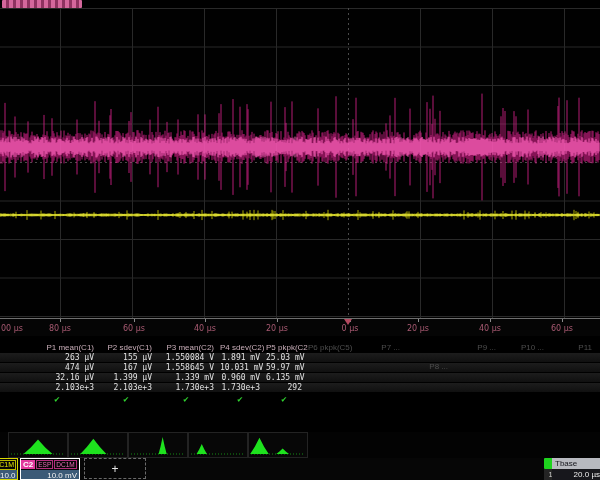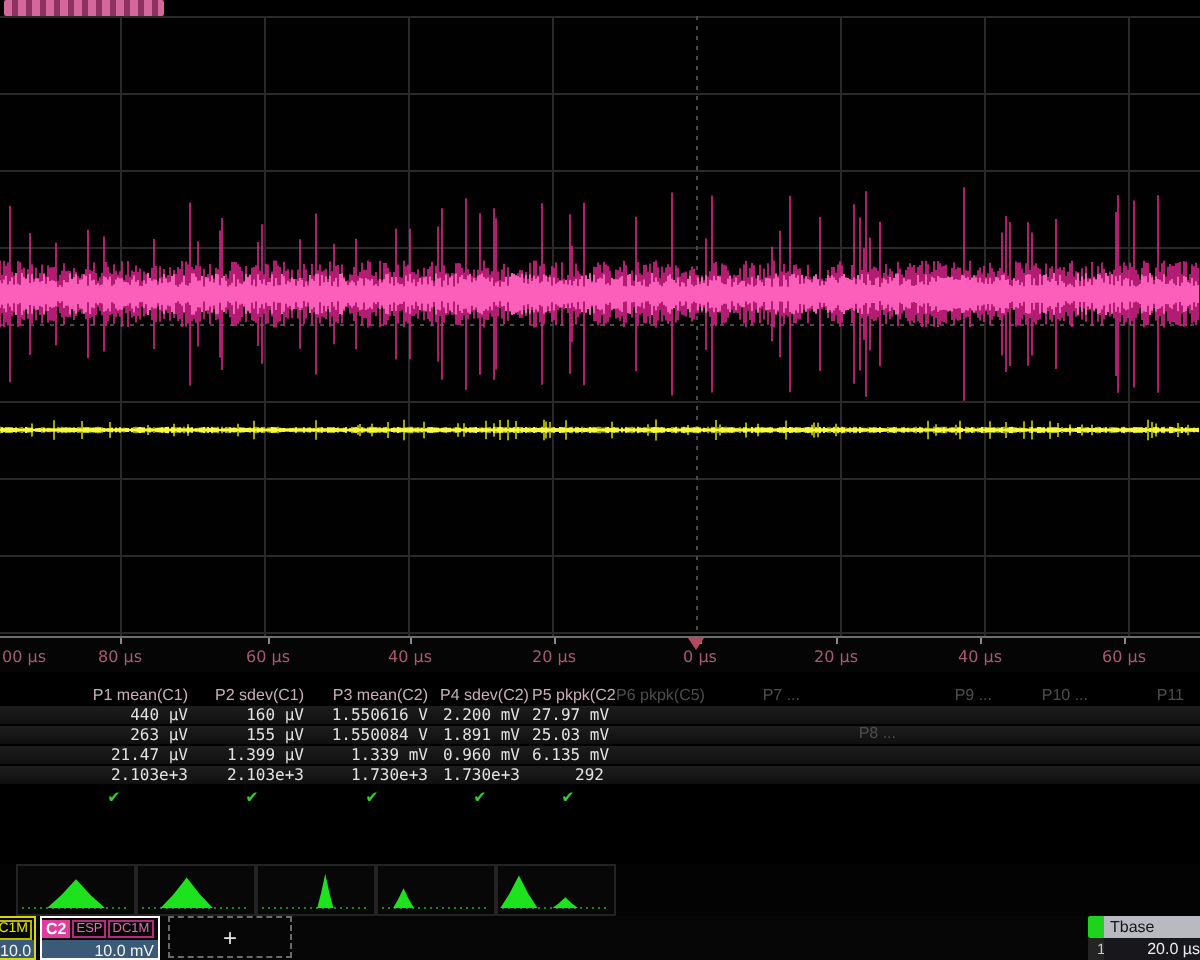--- a/index.html
+++ b/index.html
@@ -127,47 +127,47 @@
         <div class="mt-cell" style="width: 46px;">P4 sdev(C2)</div>
         <div class="mt-cell" style="width: 42px;">P5 pkpk(C2)</div>
         <div class="mt-cell dim" style="width: 50px;">P6 pkpk(C5)</div>
         <div class="mt-cell dim" style="width: 48px;">P7 ...</div>
         <div class="mt-cell dim" style="width: 48px; margin-top: 38px;">P8 ...</div>
         <div class="mt-cell dim" style="width: 48px;">P9 ...</div>
         <div class="mt-cell dim" style="width: 48px;">P10 ...</div>
         <div class="mt-cell dim" style="width: 48px;">P11</div>
       </div>
       <div class="mt-row val">
-        <div class="mt-cell" style="width: 80px;">440 µV</div>
-        <div class="mt-cell" style="width: 58px;">160 µV</div>
-        <div class="mt-cell" style="width: 62px;">1.550616 V</div>
-        <div class="mt-cell" style="width: 46px;">2.200 mV</div>
-        <div class="mt-cell" style="width: 42px;">27.97 mV</div>
-        <div class="mt-cell" style="width: 50px;"></div>
-        <div class="mt-cell" style="width: 48px;"></div>
-        <div class="mt-cell" style="width: 48px;"></div>
-        <div class="mt-cell" style="width: 48px;"></div>
-        <div class="mt-cell" style="width: 48px;"></div>
-        <div class="mt-cell" style="width: 48px;"></div>
-      </div>
-      <div class="mt-row val">
         <div class="mt-cell" style="width: 80px;">263 µV</div>
         <div class="mt-cell" style="width: 58px;">155 µV</div>
         <div class="mt-cell" style="width: 62px;">1.550084 V</div>
         <div class="mt-cell" style="width: 46px;">1.891 mV</div>
         <div class="mt-cell" style="width: 42px;">25.03 mV</div>
         <div class="mt-cell" style="width: 50px;"></div>
         <div class="mt-cell" style="width: 48px;"></div>
         <div class="mt-cell" style="width: 48px;"></div>
         <div class="mt-cell" style="width: 48px;"></div>
         <div class="mt-cell" style="width: 48px;"></div>
         <div class="mt-cell" style="width: 48px;"></div>
       </div>
       <div class="mt-row val">
-        <div class="mt-cell" style="width: 80px;">21.47 µV</div>
+        <div class="mt-cell" style="width: 80px;">474 µV</div>
+        <div class="mt-cell" style="width: 58px;">167 µV</div>
+        <div class="mt-cell" style="width: 62px;">1.558645 V</div>
+        <div class="mt-cell" style="width: 46px;">10.031 mV</div>
+        <div class="mt-cell" style="width: 42px;">59.97 mV</div>
+        <div class="mt-cell" style="width: 50px;"></div>
+        <div class="mt-cell" style="width: 48px;"></div>
+        <div class="mt-cell" style="width: 48px;"></div>
+        <div class="mt-cell" style="width: 48px;"></div>
+        <div class="mt-cell" style="width: 48px;"></div>
+        <div class="mt-cell" style="width: 48px;"></div>
+      </div>
+      <div class="mt-row val">
+        <div class="mt-cell" style="width: 80px;">32.16 µV</div>
         <div class="mt-cell" style="width: 58px;">1.399 µV</div>
         <div class="mt-cell" style="width: 62px;">1.339 mV</div>
         <div class="mt-cell" style="width: 46px;">0.960 mV</div>
         <div class="mt-cell" style="width: 42px;">6.135 mV</div>
         <div class="mt-cell" style="width: 50px;"></div>
         <div class="mt-cell" style="width: 48px;"></div>
         <div class="mt-cell" style="width: 48px;"></div>
         <div class="mt-cell" style="width: 48px;"></div>
         <div class="mt-cell" style="width: 48px;"></div>
         <div class="mt-cell" style="width: 48px;"></div>

